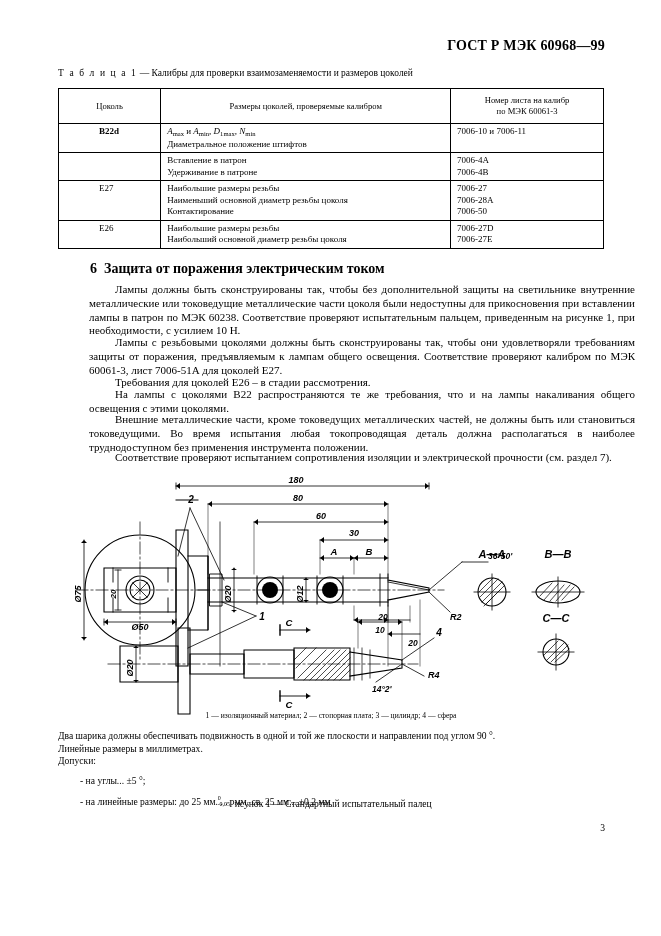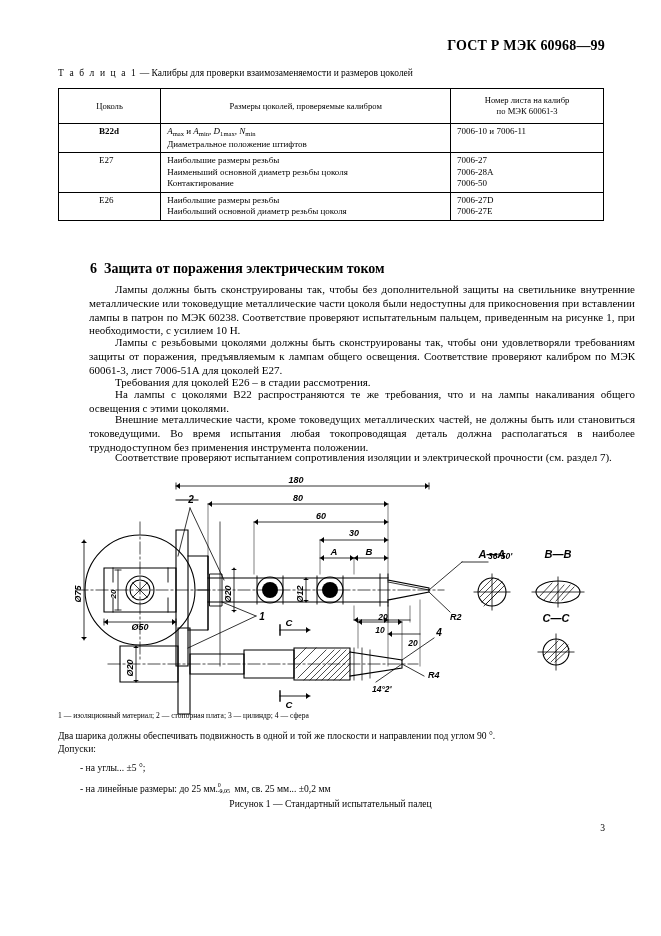--- a/index.html
+++ b/index.html
@@ -120,20 +120,21 @@
     left: 58px;
     top: 470px;
     width: 546px;
     height: 250px;
   }
   .fig-legend {
     position: absolute;
     left: 58px;
     top: 711px;
     width: 546px;
+    text-align: center;
     font-size: 7.6px;
   }
 
   
   .notes {
     position: absolute;
     left: 58px;
     top: 730px;
     width: 546px;
     font-size: 9.6px;
@@ -197,20 +198,31 @@
       <tr class="thick">
         <td class="c1"><b>B22d</b></td>
         <td class="c2">
           <span><i class="ital">A</i><sub class="sb">max</sub> и <i class="ital">A</i><sub class="sb">min</sub>, <i class="ital">D</i><sub class="sb">1max</sub>, <i class="ital">N</i><sub class="sb">min</sub></span><br>
           <span>Диаметральное положение штифтов</span>
         </td>
         <td class="c3">
           <span>7006-10 и 7006-11</span>
         </td>
       </tr>
+      <tr>
+        <td class="c1"></td>
+        <td class="c2">
+          <span>Вставление в патрон</span><br>
+          <span>Удерживание в патроне</span>
+        </td>
+        <td class="c3">
+          <span>7006-4A</span><br>
+          <span>7006-4B</span>
+        </td>
+      </tr>
       <tr class="thick">
         <td class="c1">E27</td>
         <td class="c2">
           <span>Наибольшие размеры резьбы</span><br>
           <span>Наименьший основной диаметр резьбы цоколя</span><br>
           <span>Контактирование</span>
         </td>
         <td class="c3">
           <span>7006-27</span><br>
           <span>7006-28A</span><br>
@@ -468,20 +480,21 @@
         <text x="500" y="88" font-size="11" text-anchor="middle">B—B</text>
         <text x="498" y="152" font-size="11" text-anchor="middle">C—C</text>
       </g>
     </svg>
   </div>
 
   <div class="fig-legend">1 — изоляционный материал; 2 — стопорная плата; 3 — цилиндр; 4 — сфера</div>
 
   <div class="notes">
     <p>Два шарика должны обеспечивать подвижность в одной и той же плоскости и направлении под углом 90 °.</p>
+    <p>Линейные размеры в миллиметрах.</p>
     <p>Допуски:</p>
     <p class="dash-item">- на углы... ±5 °;</p>
     <p class="dash-item">
       <span>- на линейные размеры: до 25 мм. . .</span><span class="frac"><span class="top">0</span><span class="bot">-0,05</span></span> <span>мм, св. 25 мм... ±0,2 мм</span>
     </p>
   </div>
 
   <div class="fig-title">Рисунок 1 — Стандартный испытательный палец</div>
 
   <div class="page-num">3</div>

